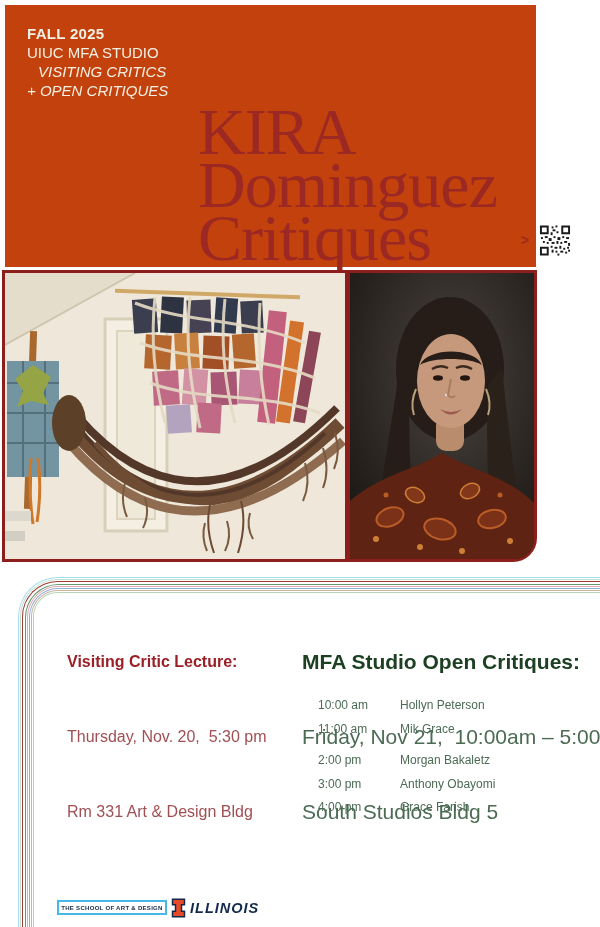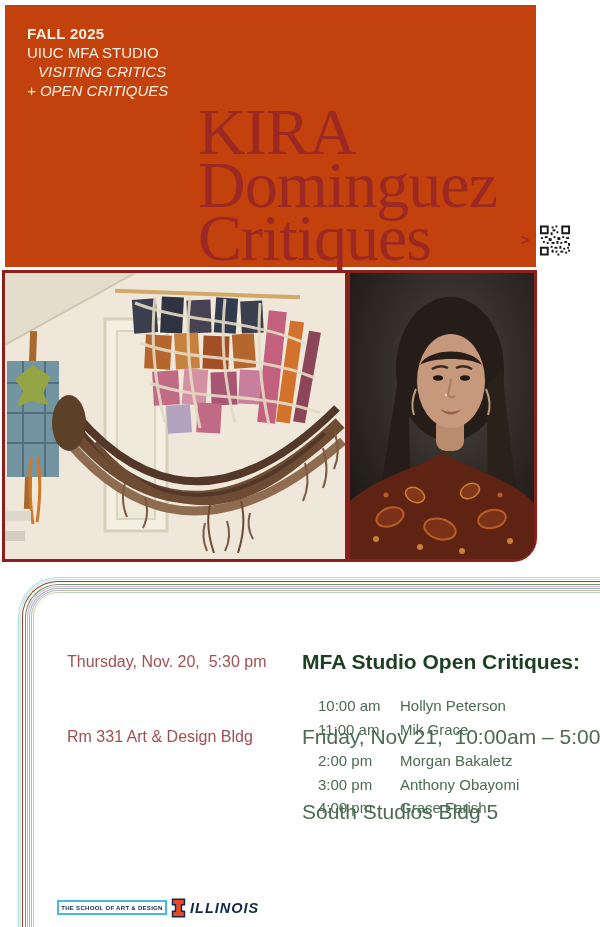--- a/index.html
+++ b/index.html
@@ -24,21 +24,21 @@
   .photo-left { width:340px; height:286px; overflow:hidden; }
   .photo-right { width:184px; height:286px; overflow:hidden; border-radius:0 0 20px 0; }
   .photo-left svg, .photo-right svg { display:block; }
   
   .corner-lines { position:absolute; left:18px; top:577px; width:582px; height:350px; pointer-events:none; }
   
   .lecture { position:absolute; left:67px; top:599px; font-size:16px; line-height:25px; color:#a04f53; white-space:pre; }
   .lecture .hd { font-weight:bold; color:#9a1f26; }
   .critiques { position:absolute; left:302px; top:599px; font-size:21px; line-height:25px; color:#4b6b53; white-space:pre; }
   .critiques .hd { font-weight:bold; color:#1d4022; }
-  .schedule { position:absolute; left:318px; top:694px; font-size:15px; line-height:23.5px; color:#4b6b53; }
+  .schedule { position:absolute; left:318px; top:694px; font-size:12px; line-height:23.5px; color:#4b6b53; }
   .sched-group + .sched-group { margin-top:8px; }
   .sched-row { display:flex; }
   .sched-row .time { width:82px; }
   
   .badge-box { position:absolute; left:57px; top:900px; width:110px; height:15px; box-sizing:border-box;
     border:2px solid #45b8e8; background:#ffffff; display:flex; align-items:center; justify-content:center;
     font-size:6px; font-weight:bold; letter-spacing:.3px; color:#13294b; white-space:nowrap; }
   .block-i { position:absolute; left:171px; top:898px; width:15px; height:20px; }
   .illinois { position:absolute; left:190px; top:900px; font-size:14.5px; font-weight:bold;
     letter-spacing:1px; color:#13294b;font-style:italic; }
@@ -239,20 +239,21 @@
       <div style="position: absolute; inset: 2.2px -25px -25px 2.2px; border-top: 1.2px solid rgb(191, 224, 213); border-left: 1.2px solid rgb(191, 224, 213); border-top-left-radius: 37.8px;"></div>
       <div style="position: absolute; inset: 4.4px -25px -25px 4.4px; border-top: 1.2px solid rgb(158, 58, 48); border-left: 1.2px solid rgb(158, 58, 48); border-top-left-radius: 35.6px;"></div>
       <div style="position: absolute; inset: 6.6px -25px -25px 6.6px; border-top: 1.2px solid rgb(103, 151, 112); border-left: 1.2px solid rgb(103, 151, 112); border-top-left-radius: 33.4px;"></div>
       <div style="position: absolute; inset: 8.8px -25px -25px 8.8px; border-top: 1.2px solid rgb(228, 170, 182); border-left: 1.2px solid rgb(228, 170, 182); border-top-left-radius: 31.2px;"></div>
       <div style="position: absolute; inset: 11px -25px -25px 11px; border-top: 1.2px solid rgb(144, 176, 216); border-left: 1.2px solid rgb(144, 176, 216); border-top-left-radius: 29px;"></div>
       <div style="position: absolute; inset: 13.2px -25px -25px 13.2px; border-top: 1.2px solid rgb(200, 182, 156); border-left: 1.2px solid rgb(200, 182, 156); border-top-left-radius: 26.8px;"></div>
       <div style="position: absolute; inset: 15.4px -25px -25px 15.4px; border-top: 1.2px solid rgb(184, 212, 186); border-left: 1.2px solid rgb(184, 212, 186); border-top-left-radius: 24.6px;"></div>
     </div>
 
   <div class="lecture">
+    <div class="hd">Visiting Critic Lecture:</div>
     <div>Thursday, Nov. 20,  5:30 pm</div>
     <div>Rm 331 Art &amp; Design Bldg</div>
   </div>
 
   <div class="critiques">
     <div class="hd">MFA Studio Open Critiques:</div>
     <div>Friday, Nov 21,  10:00am – 5:00pm</div>
     <div>South Studios Bldg 5</div>
   </div>
 

